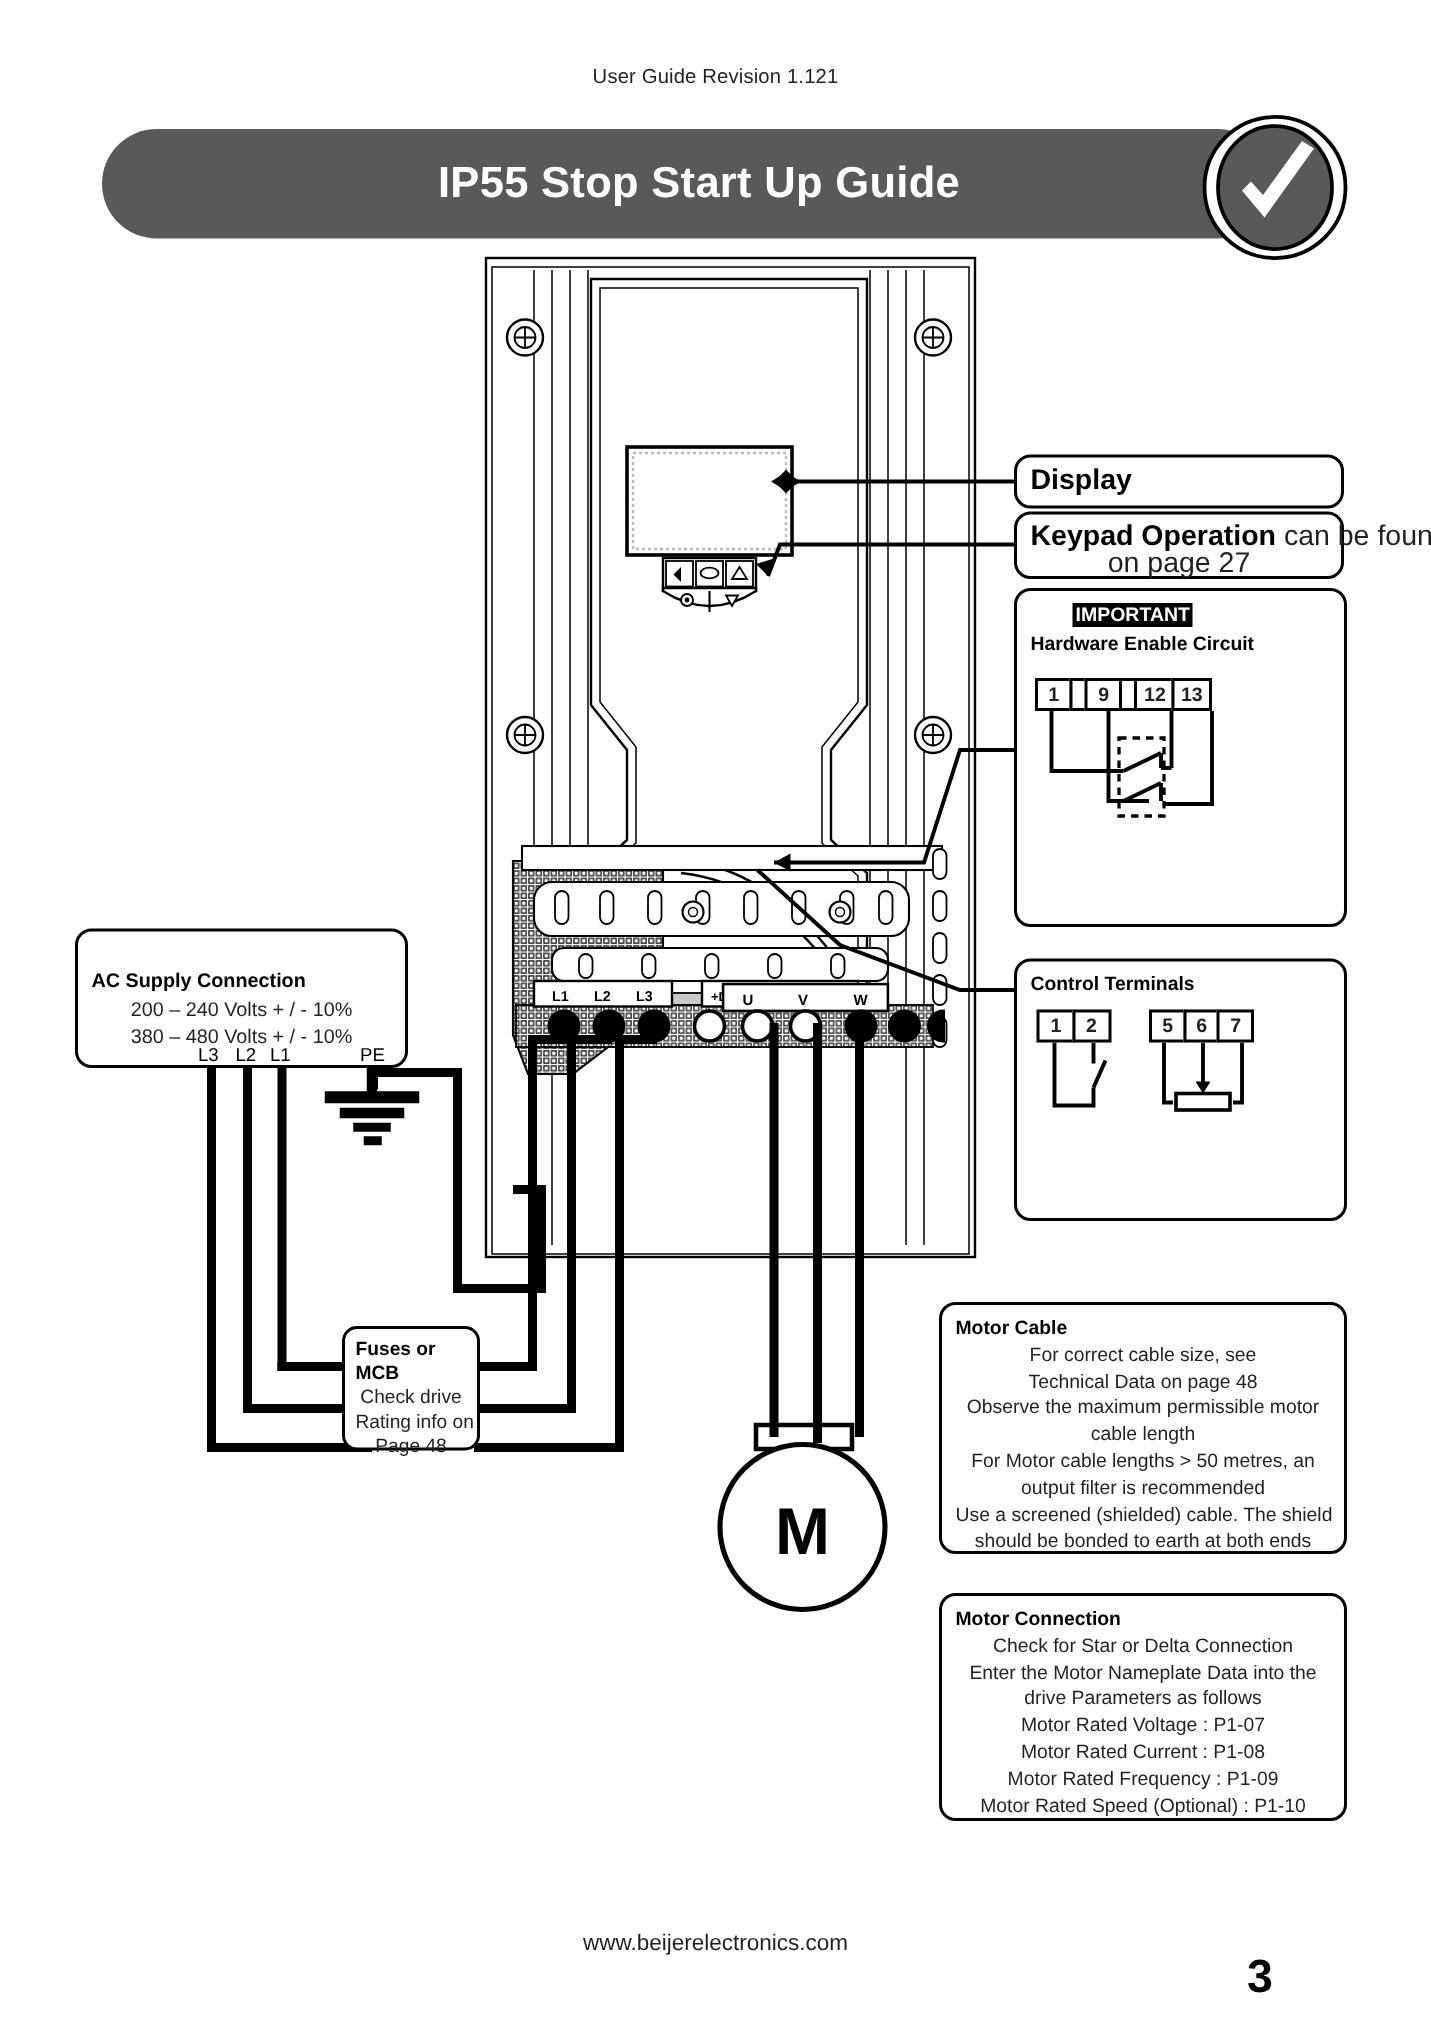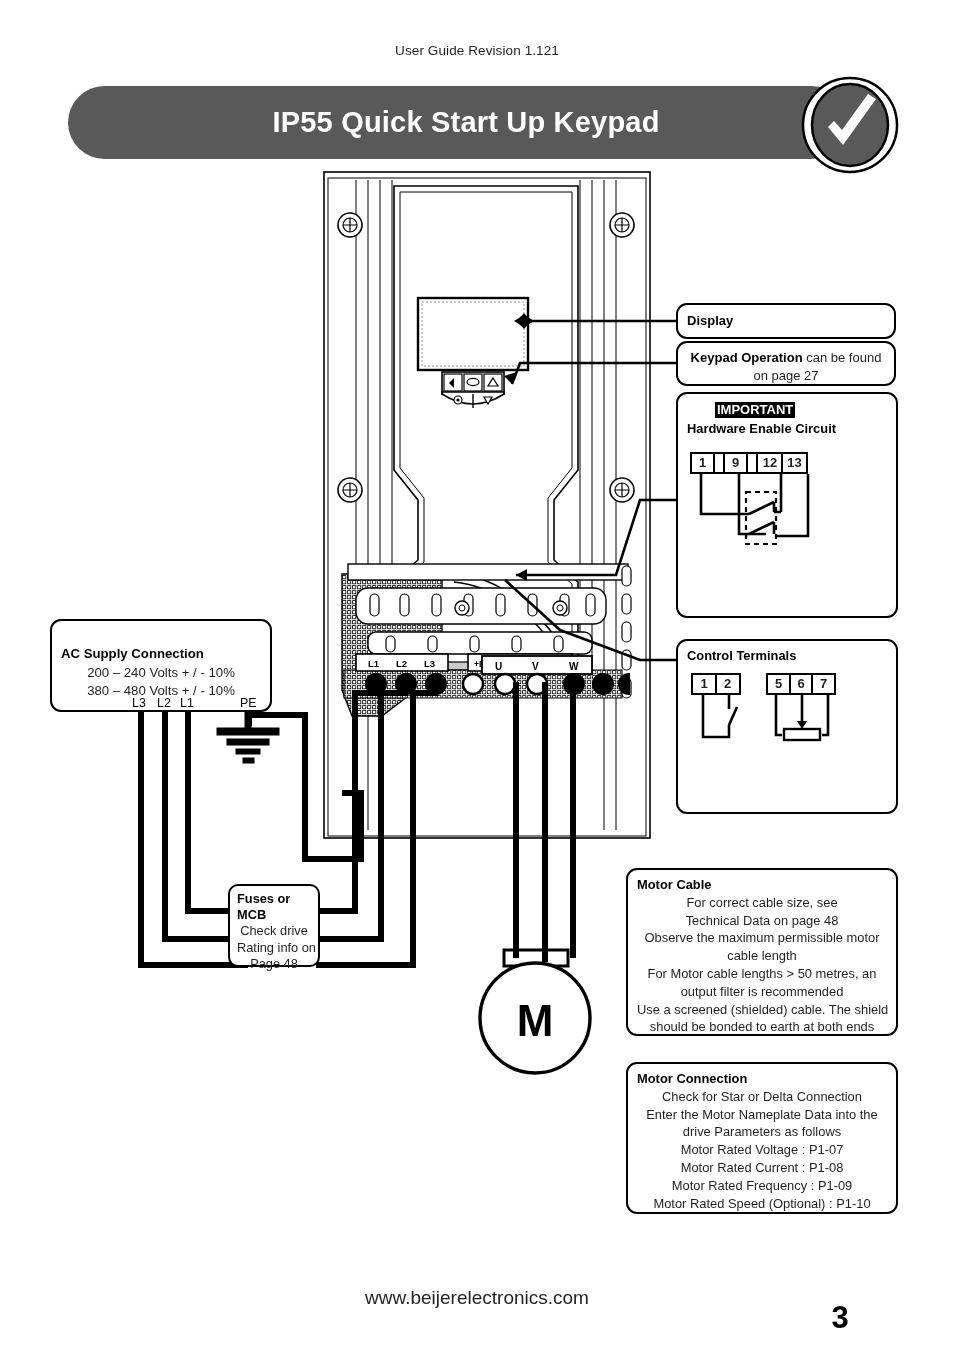--- a/index.html
+++ b/index.html
@@ -28,21 +28,21 @@
     color:#fff; font-size:29px; font-weight:bold; letter-spacing:.2px;
     padding-left:16px;
   }
   #tick-badge {
     top:75px; left:800px; width:100px; height:100px;
   }
 
   
   .cbox {
     background:#fff; border:2.6px solid #000; border-radius:11px;
-    padding:5px 9px; font-size:13px; line-height:17.5px; color:#231f20;
+    padding:5px 9px; font-size:19px; line-height:17.5px; color:#231f20;
   }
   .cbox b, .cbox .bold { font-weight:bold; color:#000; }
   .cbox .line { white-space:nowrap;text-align:center; }
 
   #box-display   { top:303px; left:676px; width:220px; height:36px; padding-top:7px; }
   #box-keypad    { top:341px; left:676px; width:220px; height:45px; padding-top:6px; }
   #box-important { top:392px; left:676px; width:222px; height:226px; padding-top:7px; }
   #box-control   { top:639px; left:676px; width:222px; height:175px; padding-top:6px; }
   #box-motorcable{ top:868px; left:626px; width:272px; height:168px; padding-top:6px; }
   #box-motorconn { top:1062px; left:626px; width:272px; height:152px; padding-top:6px; }
@@ -69,40 +69,40 @@
     display:flex; align-items:center; justify-content:center;
     font-weight:bold; font-size:13px; margin-left:-2.4px;
   }
   .tcell:first-child { margin-left:0; }
 
   
   .w { position:absolute; background:#000; }
 
   #footer-url {
     top:1287px; left:0; width:954px; text-align:center;
-    font-size:19px; color:#231f20;
+    font-size:15px; color:#231f20;
   }
   #page-number {
     top:1300px; left:810px; width:60px; text-align:center;
     font-size:31px; font-weight:bold; color:#000;
   }
 
   
   #drive { top:170px; left:322px; width:330px; height:670px; }
   #drive svg { display:block; }
   #motor-symbol { top:948px; left:468px; width:135px; height:128px; }
   #earth-symbol { top:712px; left:205px; width:86px; height:52px; }
 </style>
 </head>
 <body>
 
 <div class="abs" id="revision">User Guide Revision 1.121</div>
 
 <div class="abs" id="header-banner"></div>
-<div class="abs" id="header-title">IP55 Quick Start Up Keypad</div>
+<div class="abs" id="header-title">IP55 Stop Start Up Guide</div>
 
 <div class="abs" id="tick-badge">
   <svg width="100" height="100" viewBox="0 0 100 100">
     <ellipse cx="50" cy="50" rx="47" ry="47" fill="#fff" stroke="#000" stroke-width="2.5"></ellipse>
     <ellipse cx="50" cy="50" rx="38" ry="41" fill="#595959" stroke="#000" stroke-width="2.5"></ellipse>
     <path d="M28 52 L43 70 L76 24 L68 19 L42 55 L34 46 Z" fill="#fff"></path>
   </svg>
 </div>
 
 <div class="abs" id="drive">

